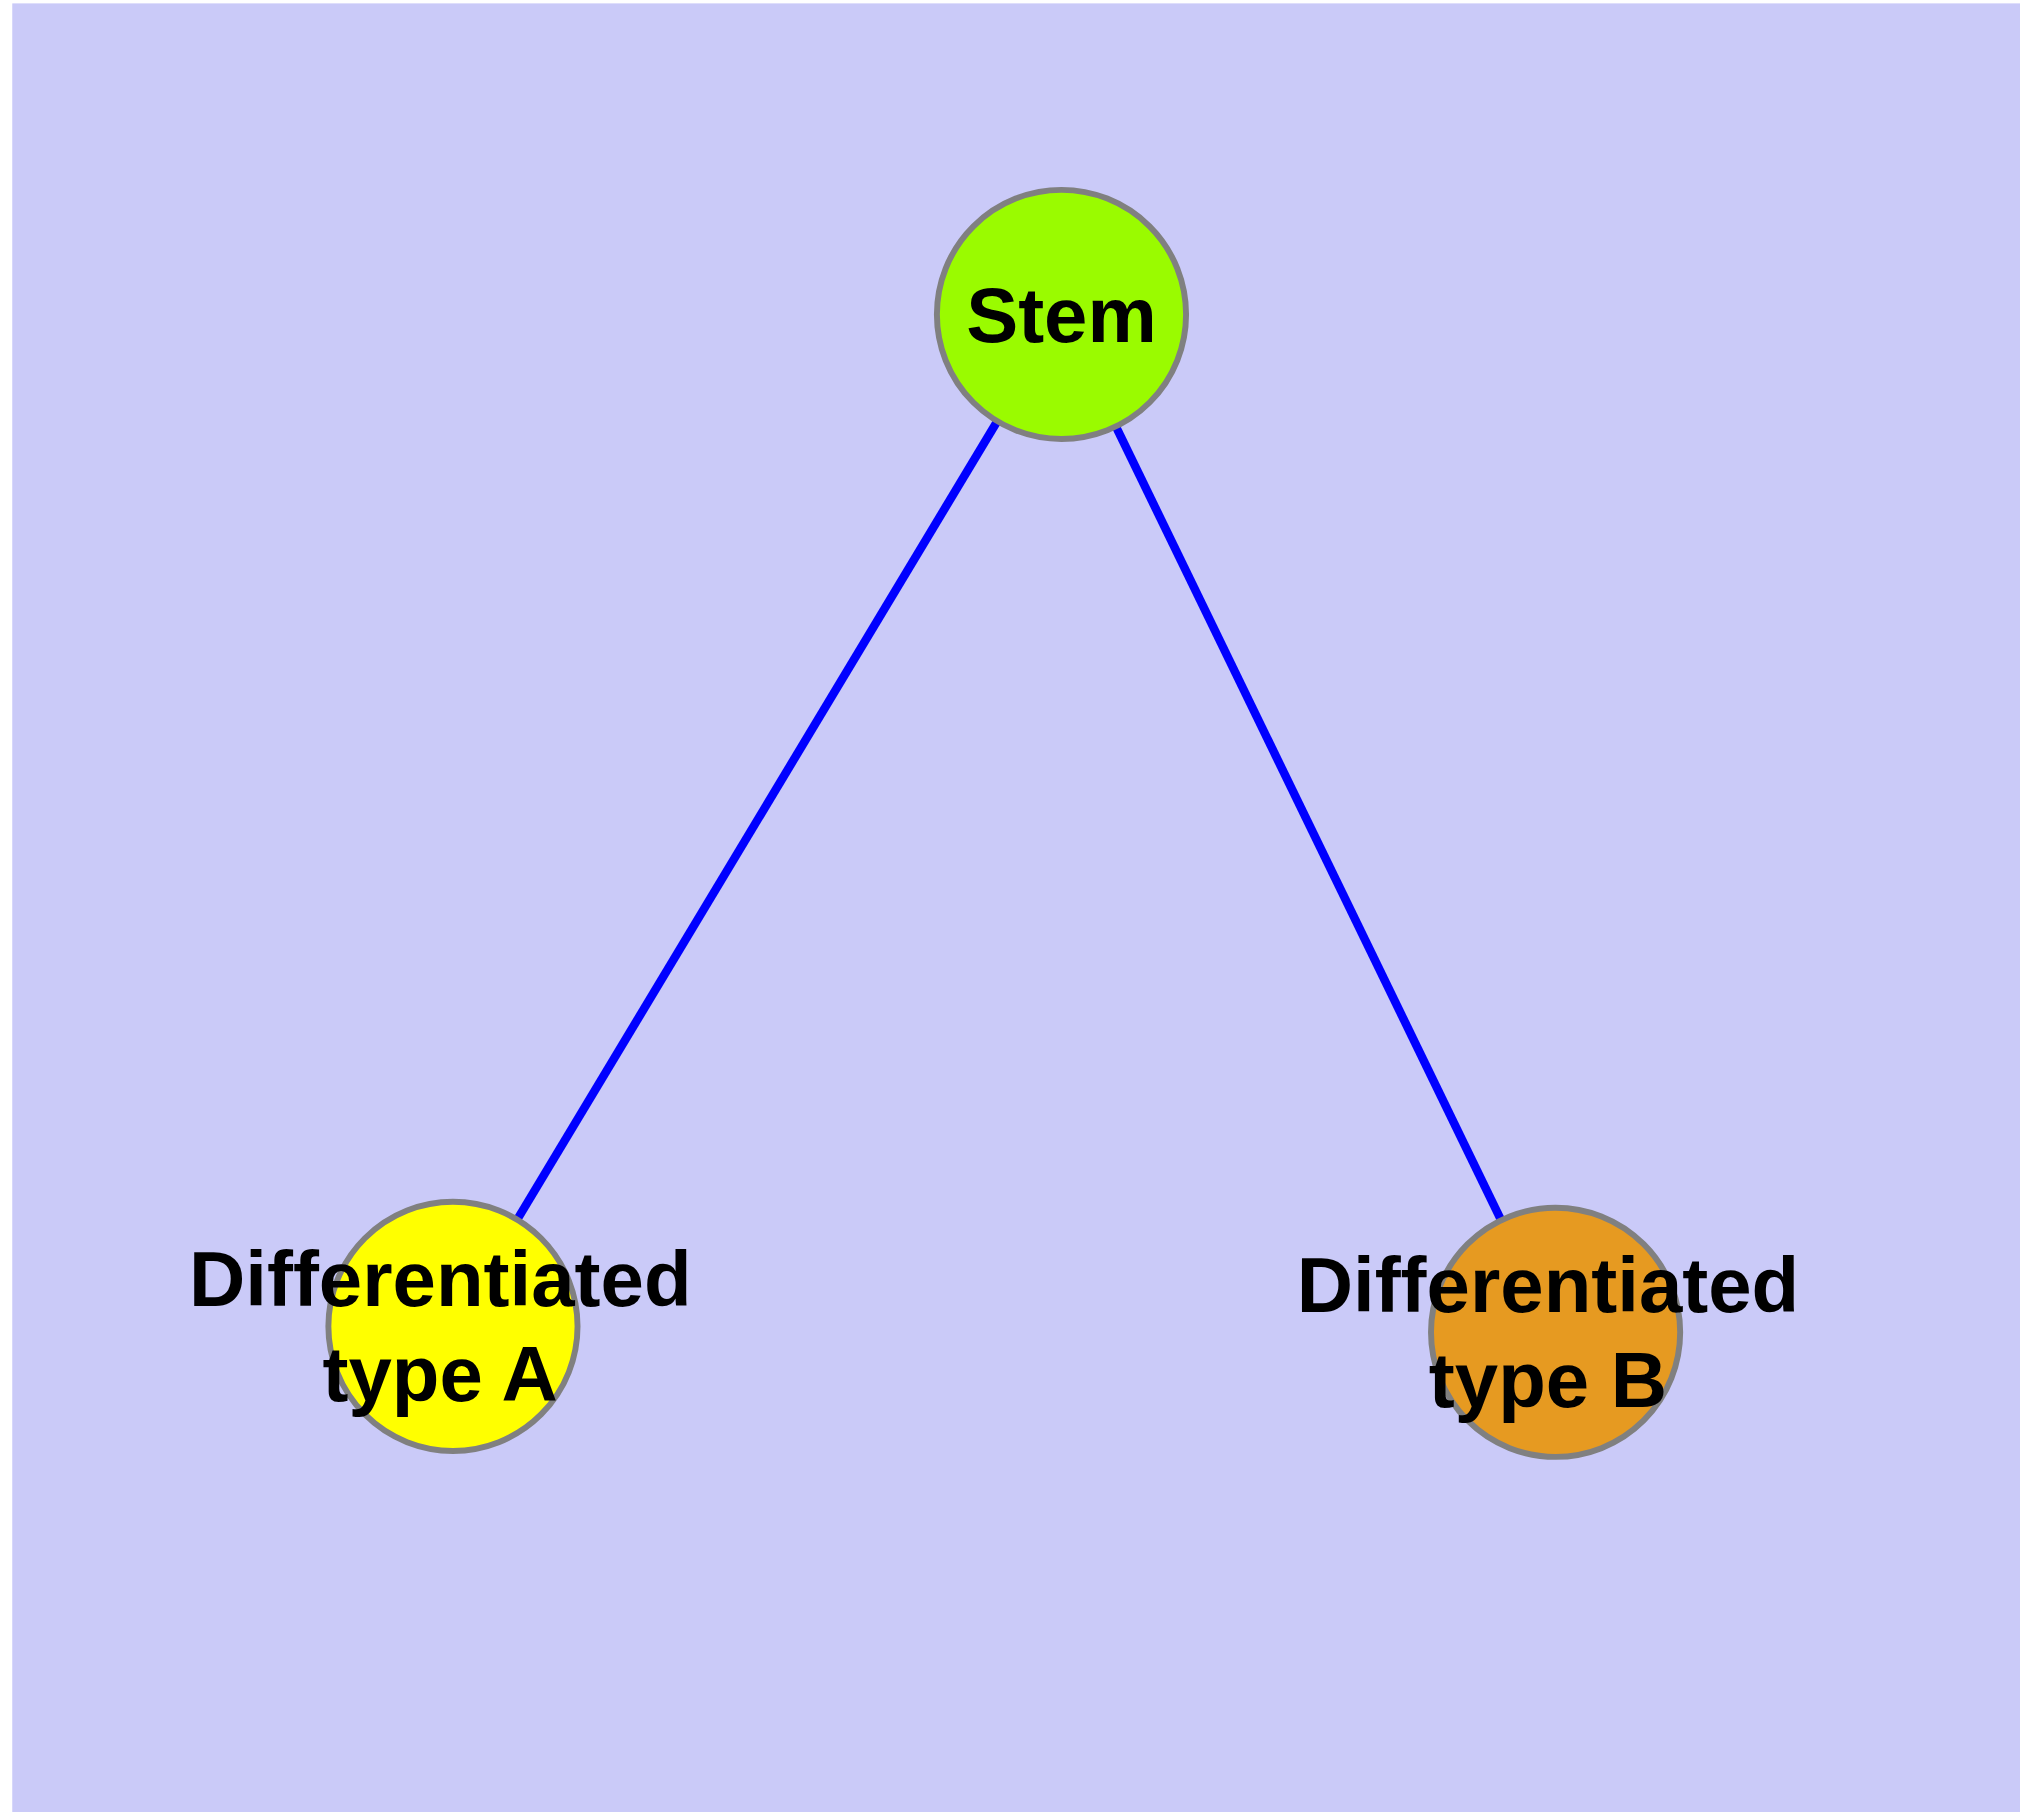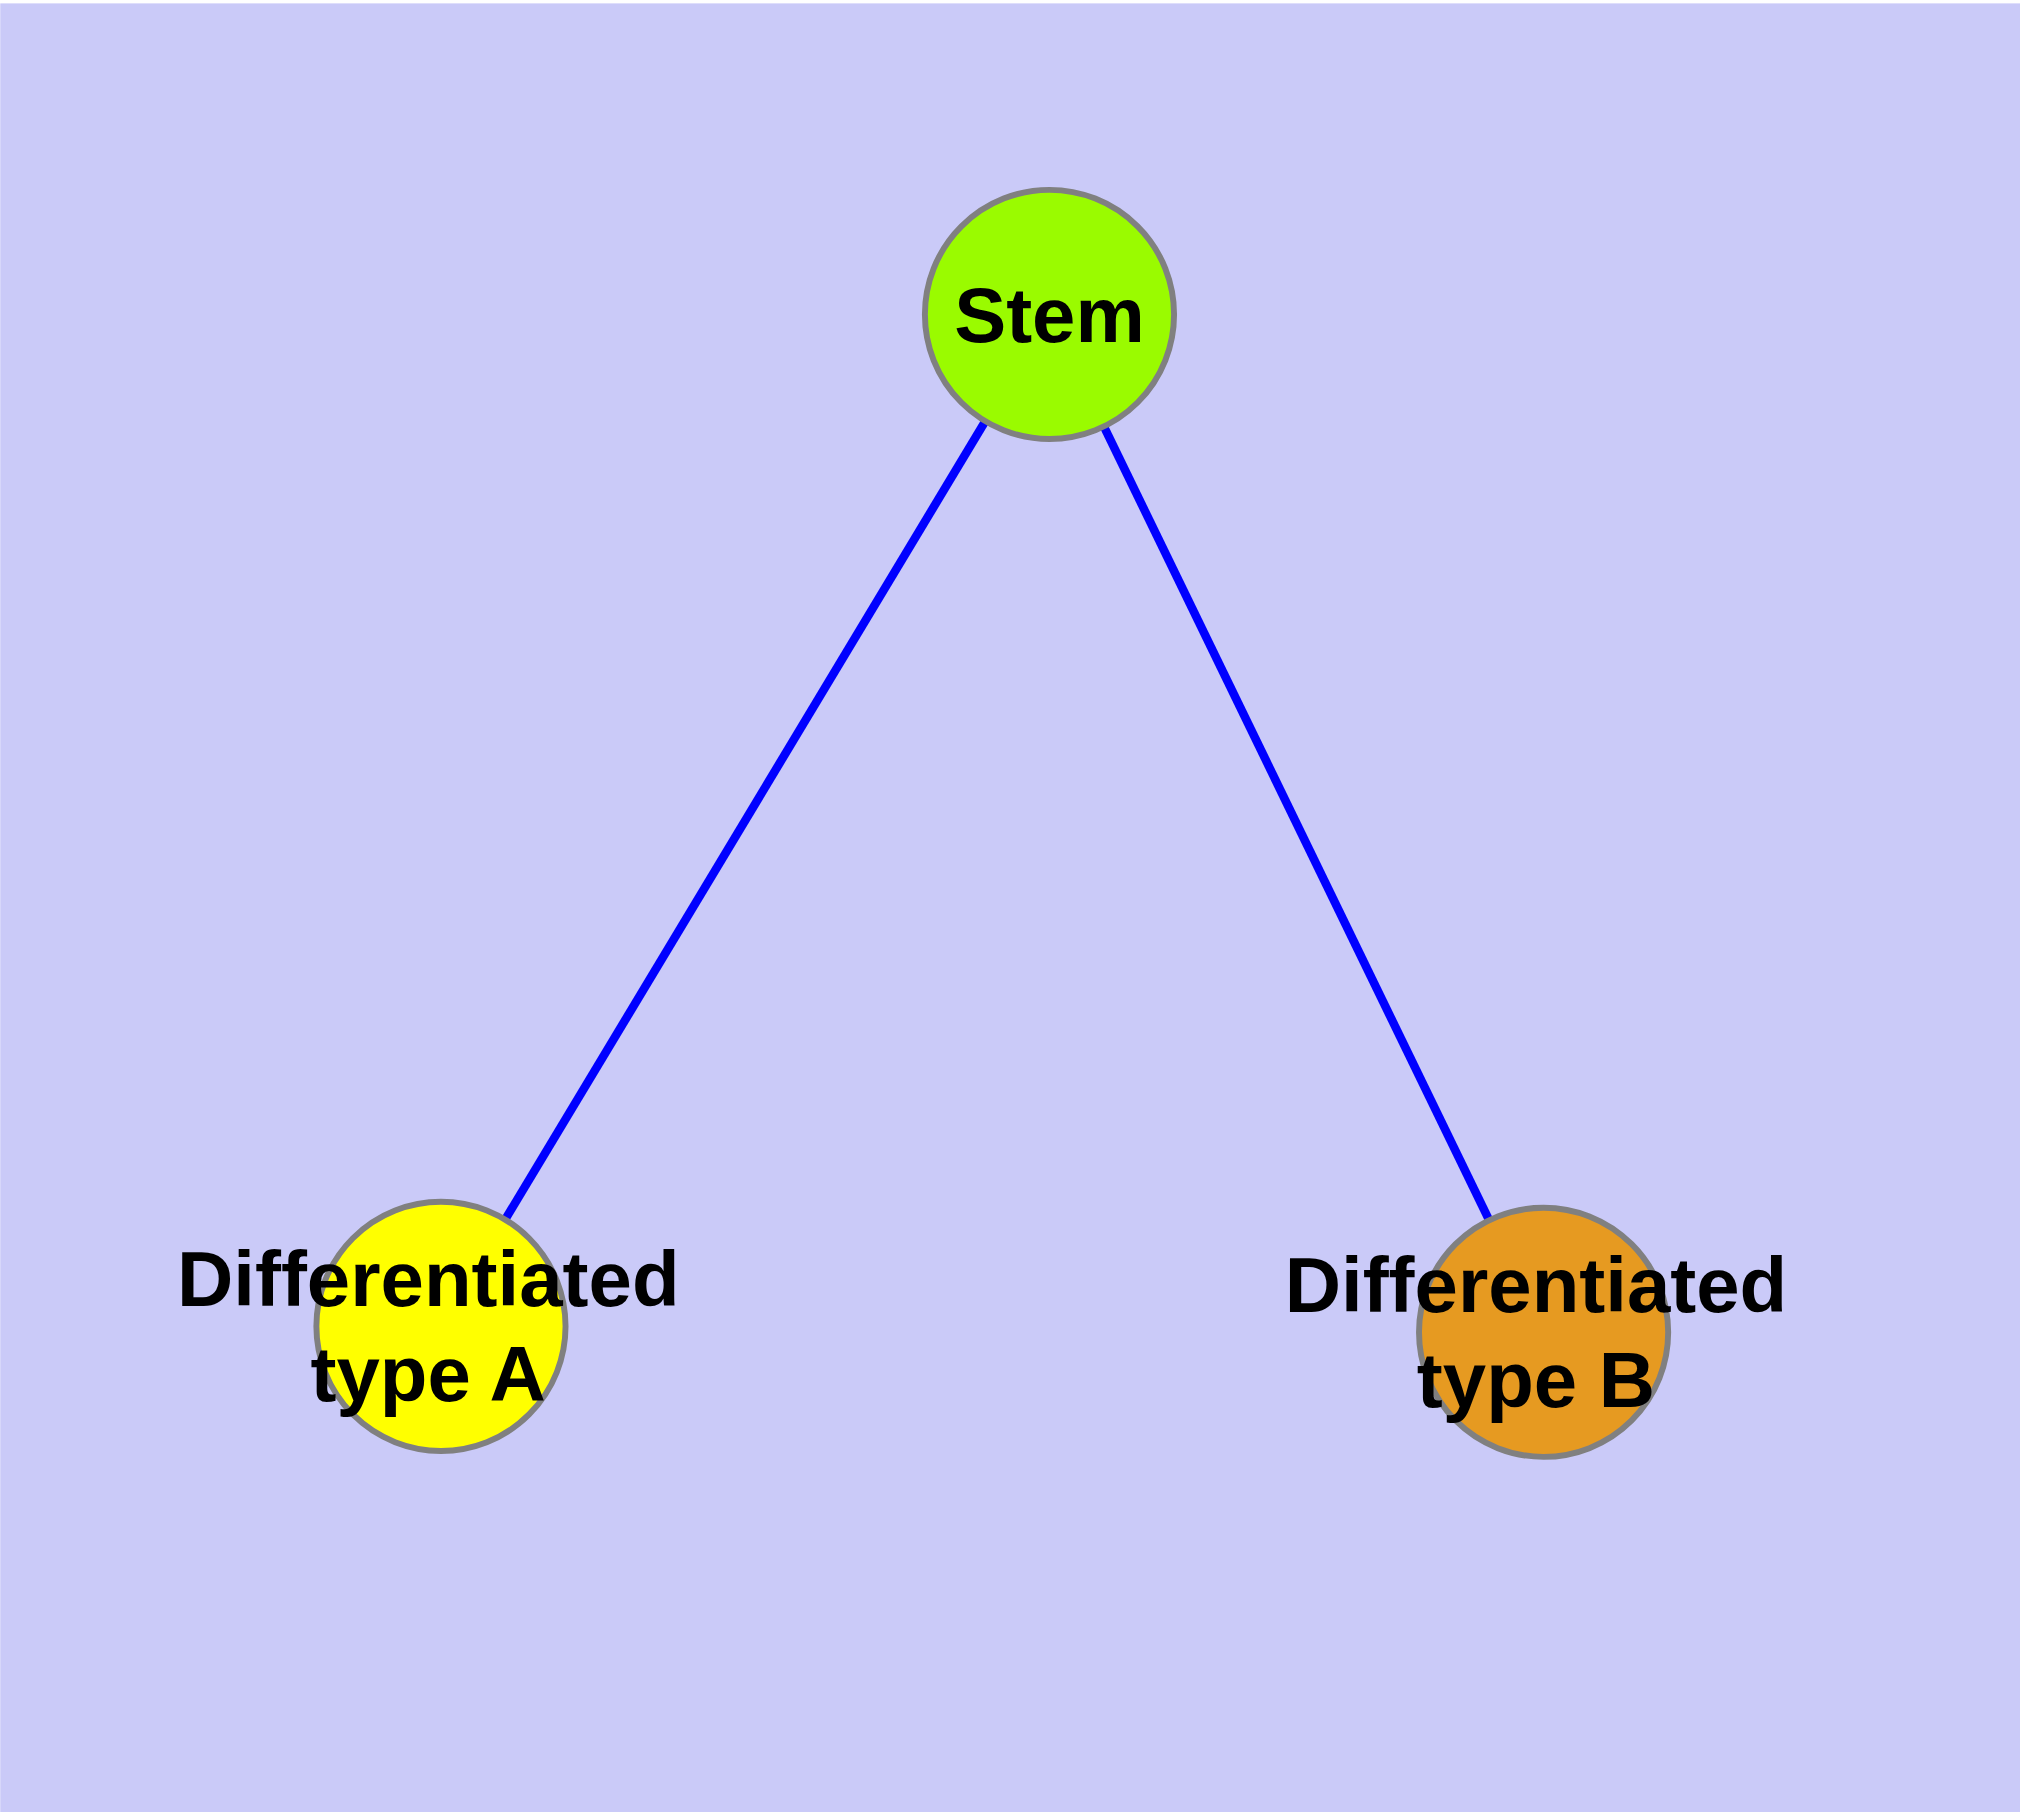--- a/index.html
+++ b/index.html
@@ -7,20 +7,21 @@
     padding: 0;
     width: 2021px;
     height: 1812px;
     background: #ffffff;
     overflow: hidden;
   }
   .canvas-wrap {
     position: relative;
     width: 1892px;
     height: 1812px;
+    padding-left: 12px;
   }
   svg.graph {
     display: block;
     width: 2021px;
     height: 1812px;
   }
   svg.graph text {
     font-family: "Liberation Sans", sans-serif;
     font-weight: bold;
     font-size: 92px;

